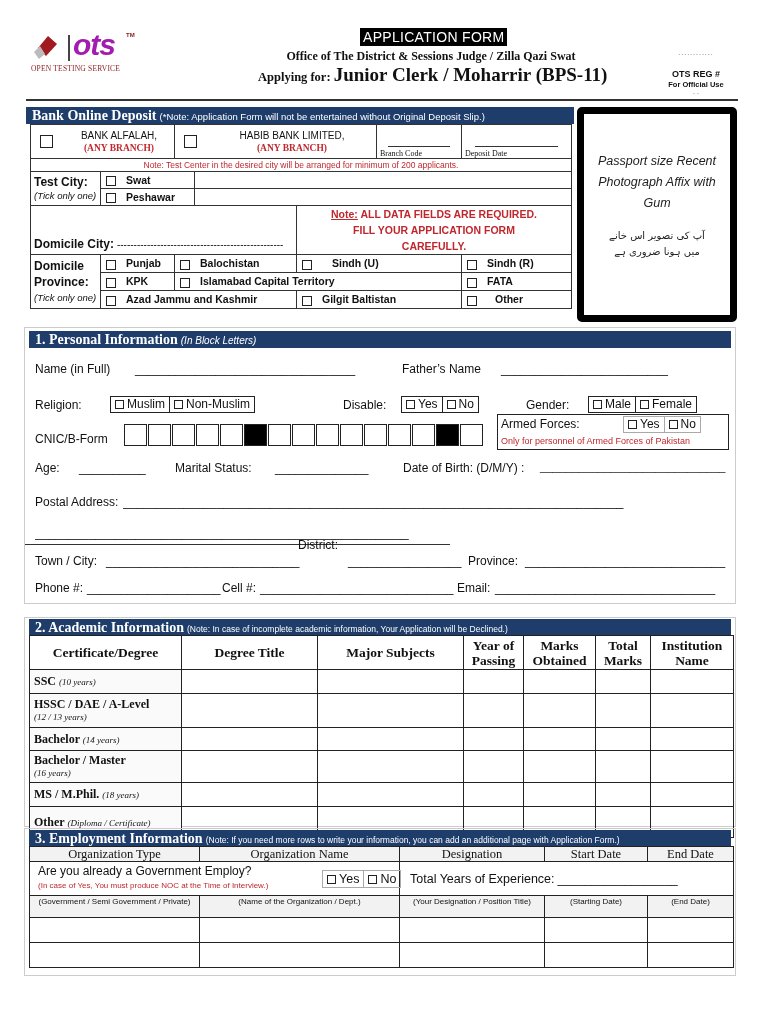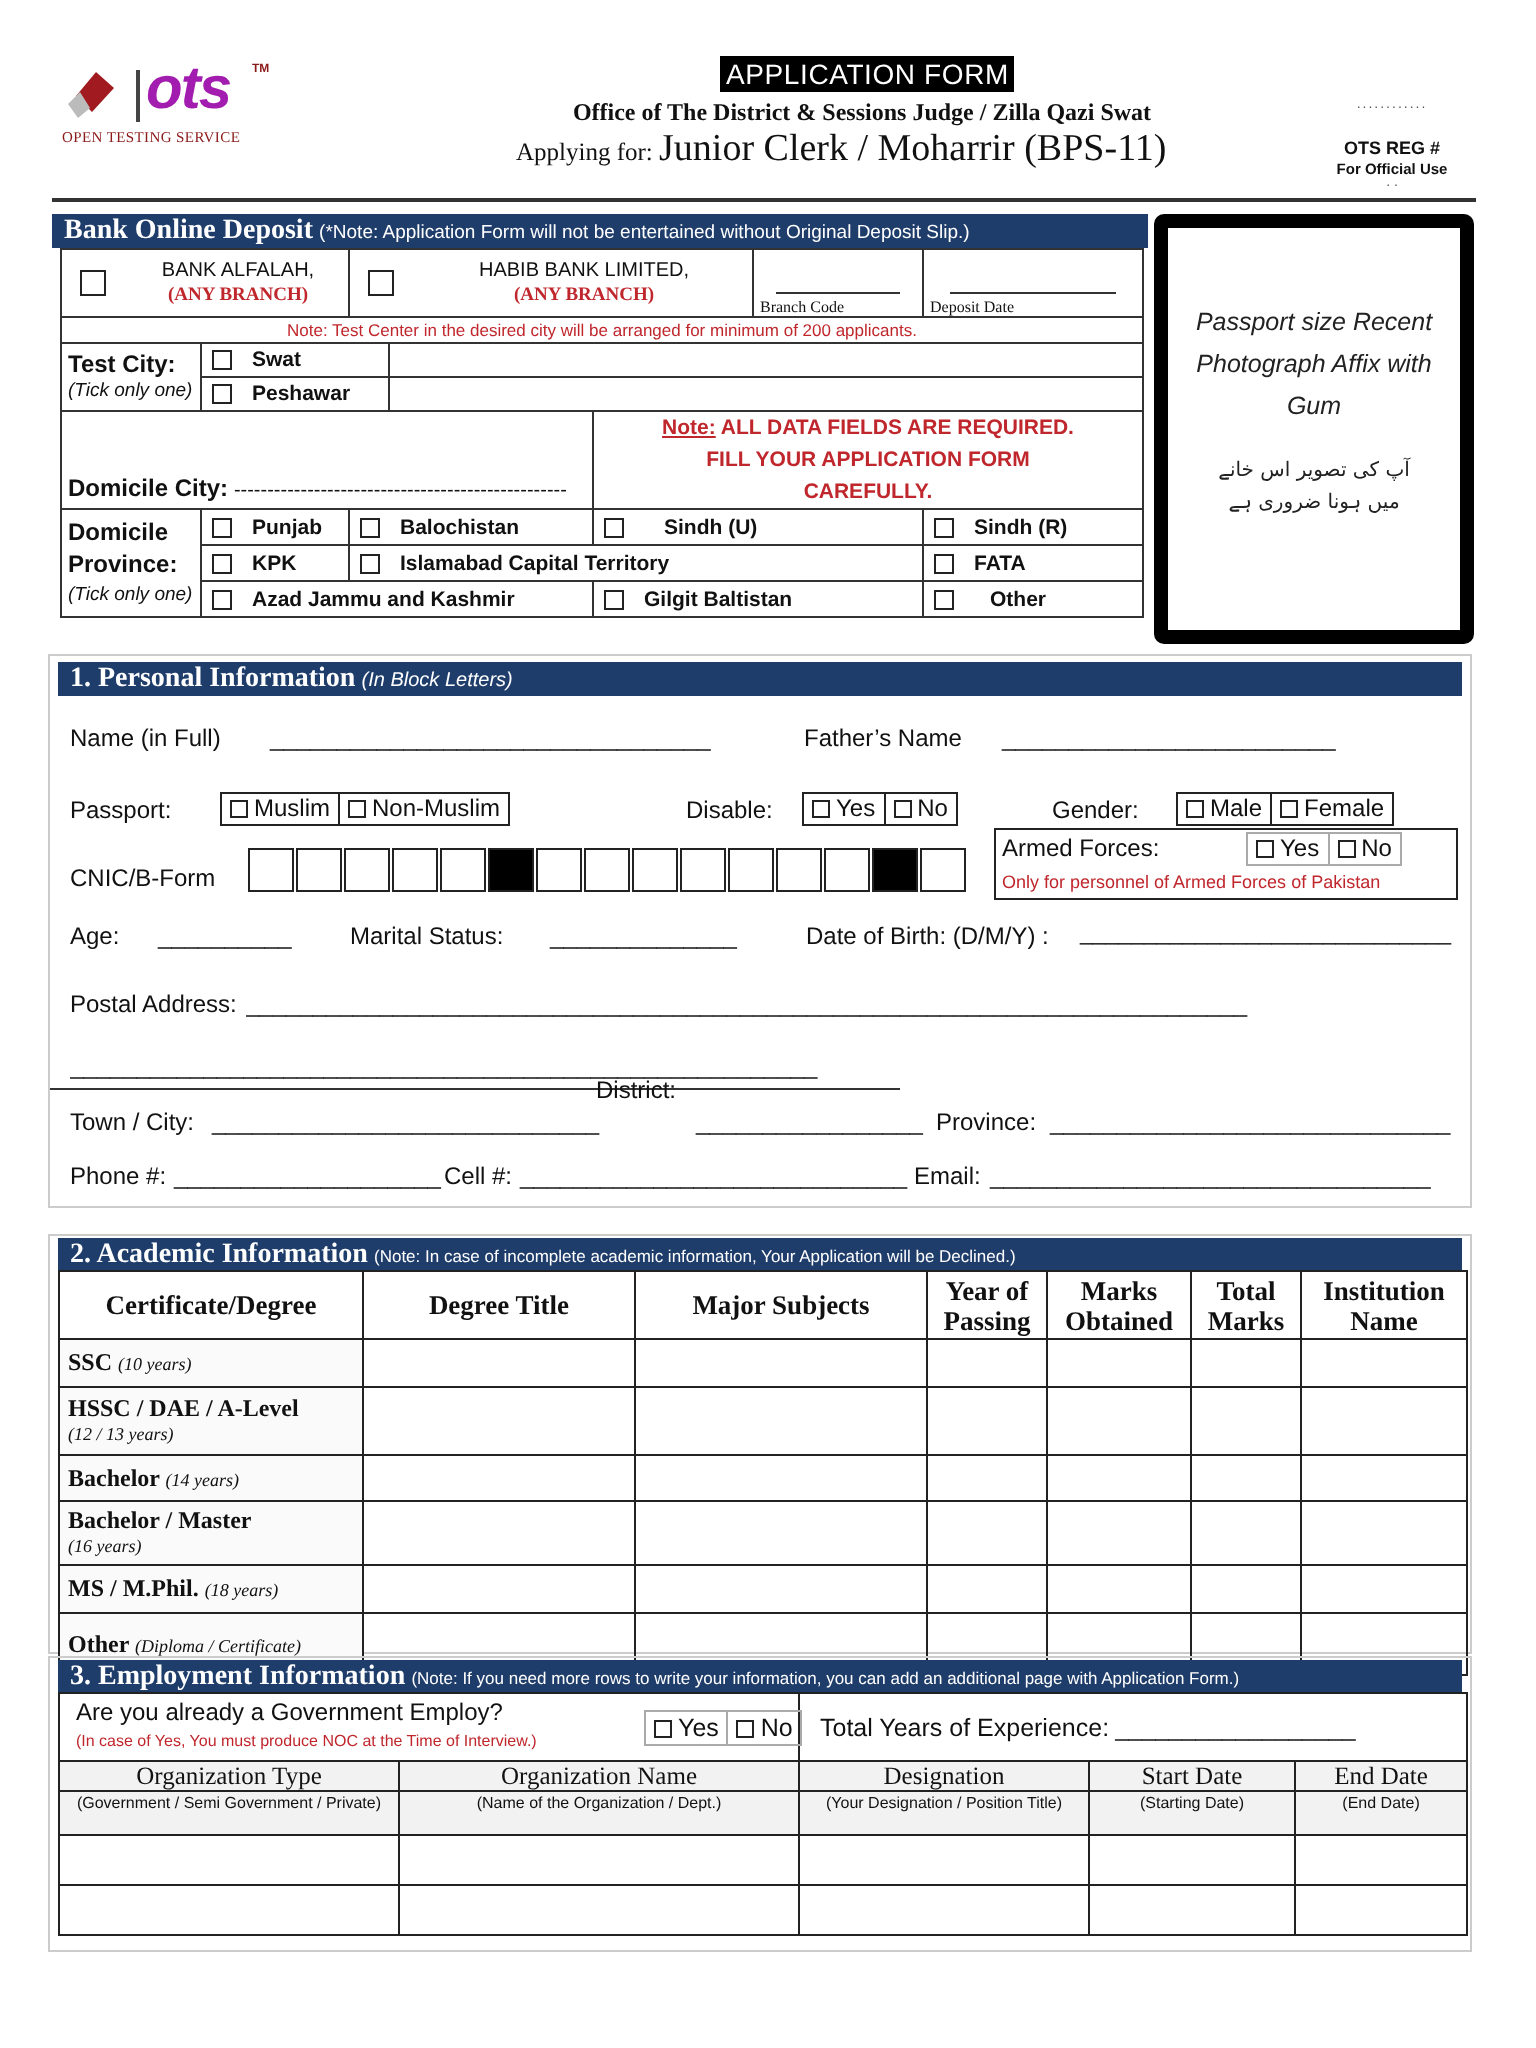--- a/index.html
+++ b/index.html
@@ -13,21 +13,21 @@
 
   
   #logo { left: 28px; top: 30px; width: 110px; height: 42px; }
   #logo .mark { position: absolute; left: 4px; top: 4px; width: 26px; height: 26px; }
   #logo .bar { position: absolute; left: 40px; top: 5px; width: 2px; height: 26px; background: #444; }
   #logo .word { position: absolute; left: 45px; top: -2px; font-size: 30px; font-weight: bold; font-style: italic; color: #a21caf; letter-spacing: -1px; }
   #logo .tm { position: absolute; left: 98px; top: 2px; font-size: 6px; color: #8b1a1a; font-weight: bold; }
   #logo .sub { position: absolute; left: 3px; top: 34px; font-size: 7.5px; color: #8b1a1a; font-family: "Liberation Serif", serif; letter-spacing: 0.2px; }
   #title-app { left: 360px; top: 28px; background: #000; color: #fff; font-size: 14px; padding: 1px 3px; letter-spacing: 0.3px; }
   #title-office { left: 0; width: 862px; top: 49px; text-align: center; font-size: 12px; font-weight: bold; }
-  #title-apply { left: 258px; top: 64px; font-size: 12.5px; font-weight: normal; text-align: right; }
+  #title-apply { left: 258px; top: 64px; font-size: 12.5px; font-weight: bold; text-align: right; }
   #title-apply .big { font-size: 19px; }
   #reg { left: 652px; top: 50px; width: 88px; text-align: center; font-size: 8px; }
   #reg .dots { font-size: 7px; letter-spacing: 1px; color:#555; line-height: 6px; }
   #reg .r1 { font-size: 9px; font-weight: bold; margin-top: 13px; }
   #reg .r2 { font-size: 7.5px; font-weight: bold; margin-top: 1px; }
   #reg .r3 { font-size: 7px; line-height: 5px; color:#555;}
   #hdr-rule { left: 26px; top: 99px; width: 712px; height: 2px; background: #333; }
 
   
   .bar-hdr { background: #1f3d6b; color: #fff; height: 17px; line-height: 17px; padding-left: 6px; white-space: nowrap; overflow: hidden; }
@@ -213,21 +213,21 @@
   <div class="bar-hdr" style="margin:3px 4px 0 4px">
     <span class="h">1.  Personal Information</span>
     <span class="note-i">(In Block Letters)</span>
   </div>
 
   <div class="fld lbl" style="left:10px;top:34px">Name  (in Full)</div>
   <div class="fld" style="left:110px;top:34px">_________________________________</div>
   <div class="fld lbl" style="left:377px;top:34px">Father’s Name</div>
   <div class="fld" style="left:476px;top:34px">_________________________</div>
 
-  <div class="fld lbl" style="left:10px;top:70px">Passport:</div>
+  <div class="fld lbl" style="left:10px;top:70px">Religion:</div>
   <div class="boxgrp" style="left:85px;top:68px">
     <span>
         <i class="cb"></i>
         <b style="font-weight:normal">Muslim</b>
       </span>
     <span>
         <i class="cb"></i>
         <b style="font-weight:normal">Non-Muslim</b>
       </span>
   </div>
@@ -406,47 +406,47 @@
   </div>
   <table id="emp-table">
     <colgroup>
       <col style="width:170px">
         <col style="width:200px">
         <col style="width:145px">
         <col style="width:103px">
         <col style="width:86px">
     </colgroup>
     <tbody>
-        <tr style="height:34px">
+        <tr style="height:15px">
+      <td class="ht">Organization Type</td>
+      <td class="ht">Organization Name</td>
+      <td class="ht">Designation</td>
+      <td class="ht">Start Date</td>
+      <td class="ht">End Date</td>
+    </tr>
+    <tr style="height:34px">
       <td colspan="2" style="border-right:1.5px solid #222;position:relative">
         <div style="position:absolute;left:8px;top:2px;font-size:12px" class="lbl">Are you already a Government Employ?</div>
         <div class="red" style="position:absolute;left:8px;top:19px;font-size:8px">(In case of Yes, You must produce NOC at the Time of Interview.)</div>
         <div class="boxgrp" style="left:292px;top:8px;border-color:#aaa;height:18px">
           <span style="border-color:#aaa;font-size:12.5px">
                 <i class="cb"></i>
                 <b style="font-weight:normal">Yes</b>
               </span>
           <span style="font-size:12.5px">
                 <i class="cb"></i>
                 <b style="font-weight:normal">No</b>
               </span>
         </div>
       </td>
       <td colspan="3" style="padding-left:10px">
         <span class="lbl" style="font-size:12.5px">Total Years of Experience:</span>
         <span style="font-size:12px">__________________</span>
       </td>
     </tr>
-    <tr style="height:15px">
-      <td class="ht">Organization Type</td>
-      <td class="ht">Organization Name</td>
-      <td class="ht">Designation</td>
-      <td class="ht">Start Date</td>
-      <td class="ht">End Date</td>
-    </tr>
     <tr style="height:22px">
       <td class="hs" style="border-top:none">(Government / Semi Government / Private)</td>
       <td class="hs" style="border-top:none">(Name of the Organization / Dept.)</td>
       <td class="hs" style="border-top:none">(Your Designation / Position Title)</td>
       <td class="hs" style="border-top:none">(Starting Date)</td>
       <td class="hs" style="border-top:none">(End Date)</td>
     </tr>
     <tr style="height:25px">
       <td></td>
           <td></td>

